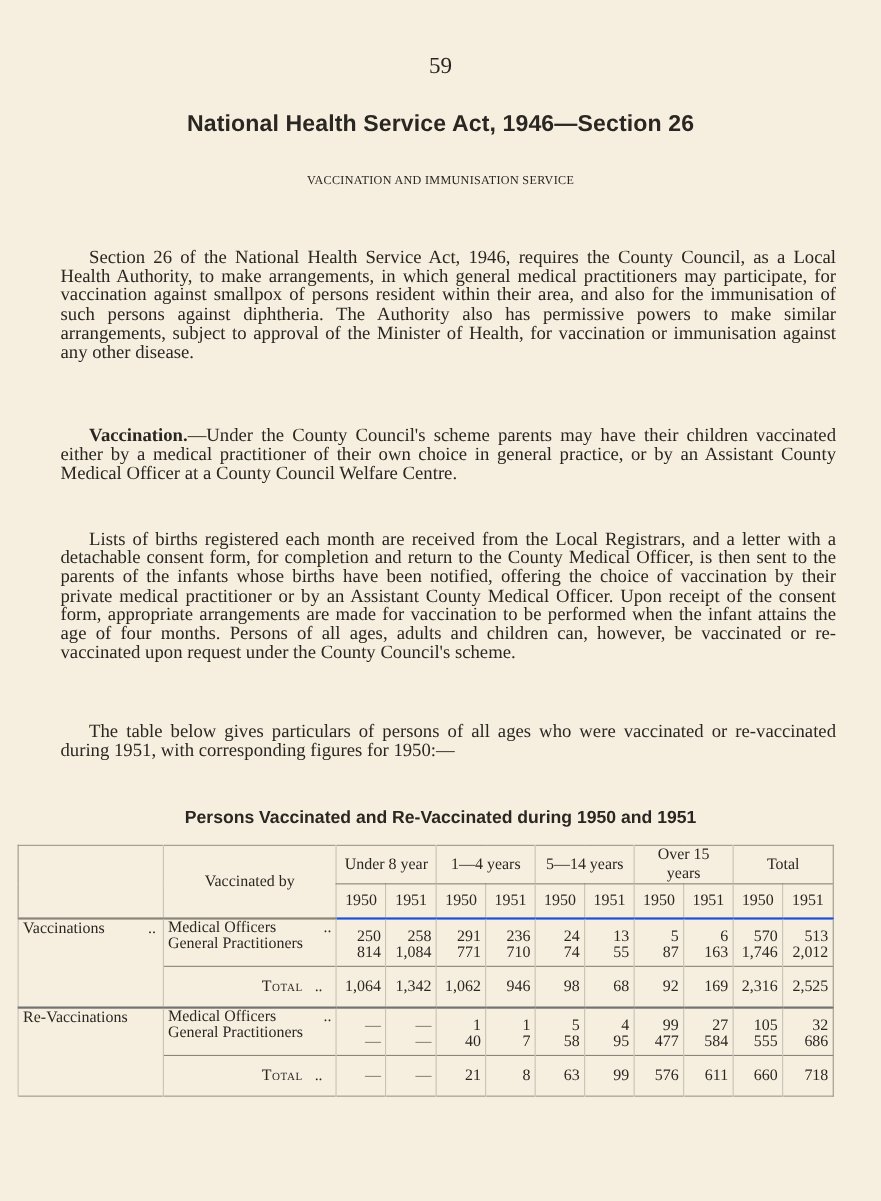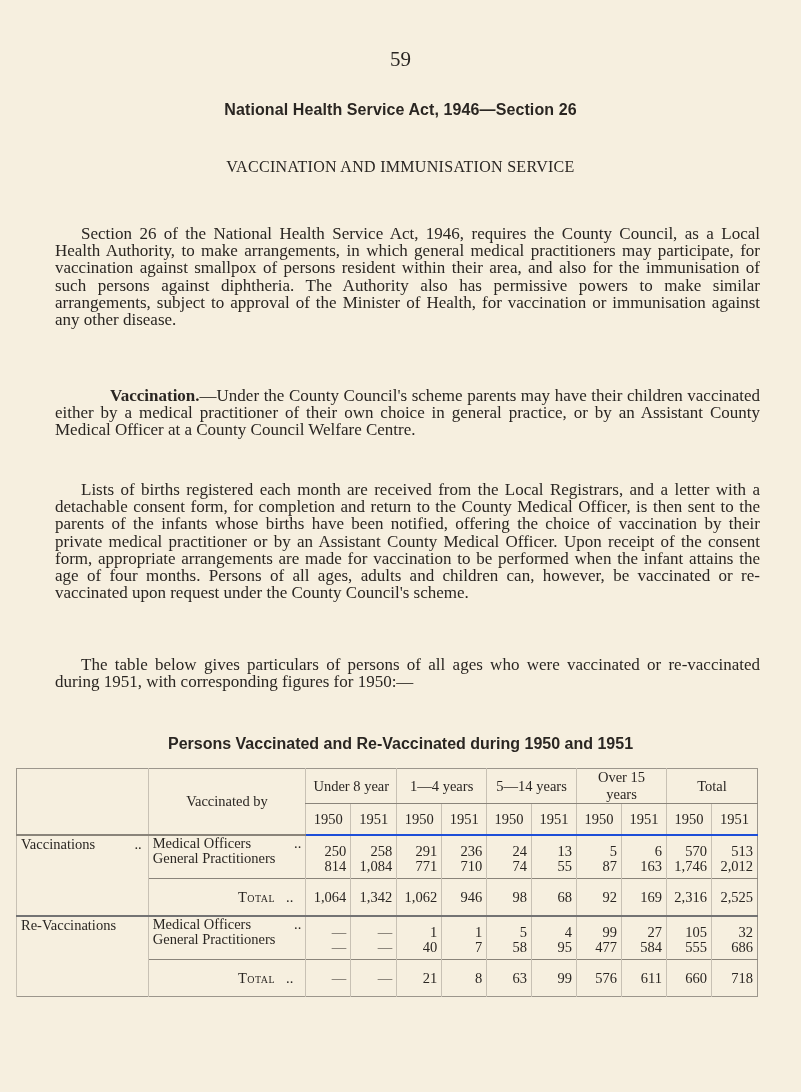--- a/index.html
+++ b/index.html
@@ -24,44 +24,44 @@
       font-size: 21px;
     }
     .act-heading {
       position: absolute;
       top: 101px;
       left: 0;
       width: 801px;
       text-align: center;
       font-family: "Liberation Sans", "DejaVu Sans", sans-serif;
       font-weight: bold;
-      font-size: 16px;
+      font-size: 21px;
       letter-spacing: 0.1px;
     }
     .service-heading {
       position: absolute;
       top: 158px;
       left: 0;
       width: 801px;
       text-align: center;
-      font-size: 16px;
+      font-size: 11px;
       letter-spacing: 0.3px;
     }
     .para {
       position: absolute;
       left: 55px;
       width: 705px;
       font-size: 17px;
       line-height: 17.2px;
       text-align: justify;
       text-indent: 26px;
     }
     .para.p1 { top: 208px; }
     .para.p2 { top: 370px; }
-    .para.p2 .lead { font-weight: bold; margin-left: 29px; }
+    .para.p2 .lead { font-weight: bold; }
     .para.p3 { top: 464px; }
     .para.p4 { top: 639px; }
 
     .table-title {
       position: absolute;
       top: 735px;
       left: 0;
       width: 801px;
       text-align: center;
       font-family: "Liberation Sans", "DejaVu Sans", sans-serif;

